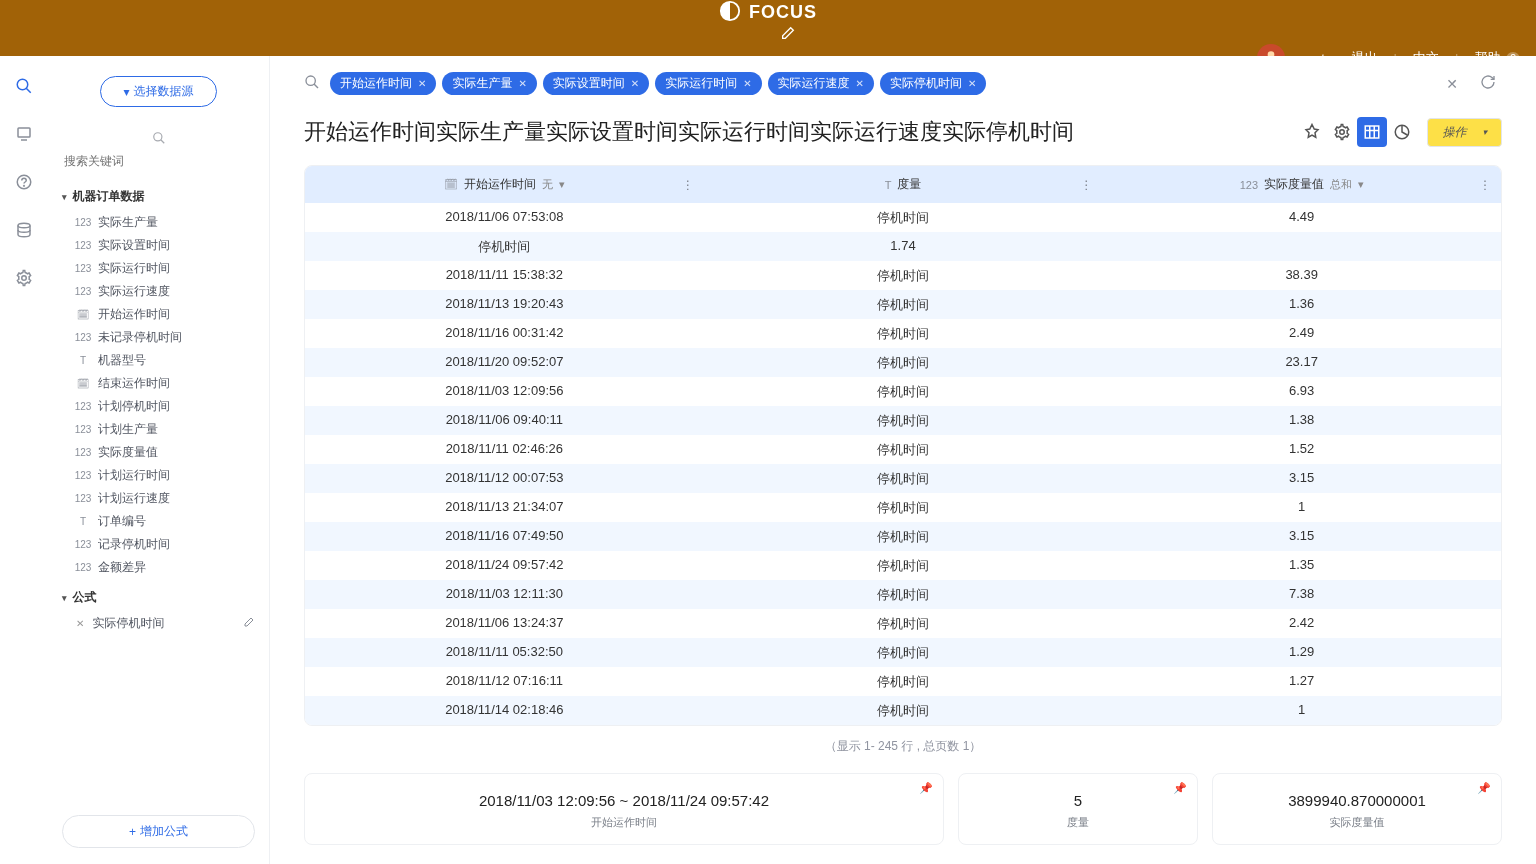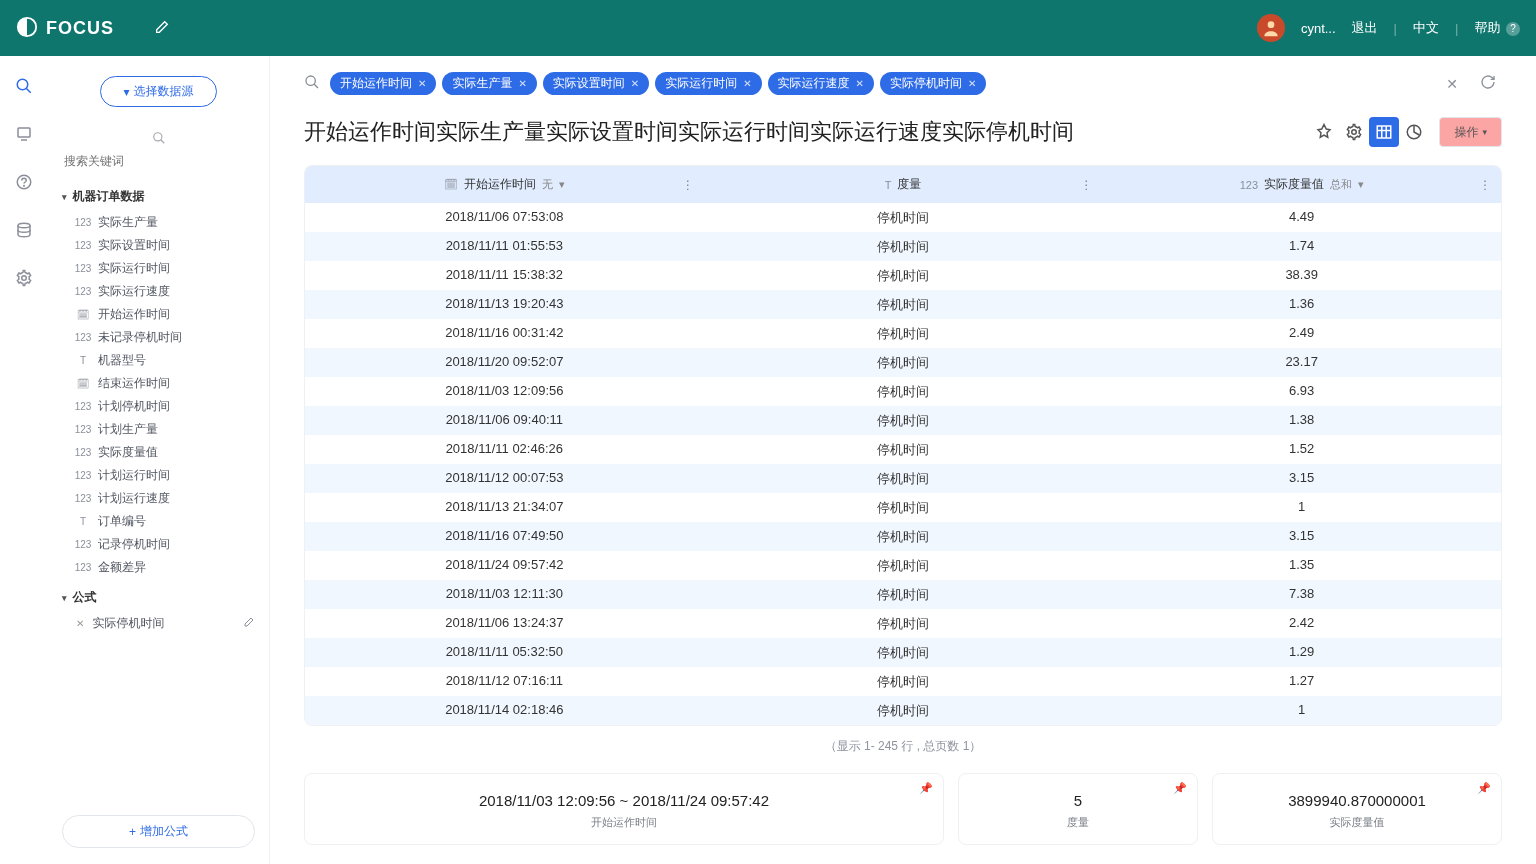--- a/index.html
+++ b/index.html
@@ -1,17 +1,17 @@
 <!DOCTYPE html>
 <html><head>
 <meta charset="utf-8">
 <style>
 * { margin: 0; padding: 0; box-sizing: border-box; }
 body { font-family: -apple-system, "Segoe UI", "PingFang SC", "Microsoft YaHei", sans-serif; font-size: 13px; color: #333; background: #fff; overflow: hidden; width: 1536px; height: 864px; }
-.header { height: 56px; background: #0f766e; display: flex; align-items: center; padding: 0 16px; color: #fff; }
+.header { height: 56px; background: #a16207; display: flex; align-items: center; padding: 0 16px; color: #fff; flex-direction: column; }
 .logo { display: flex; align-items: center; gap: 8px; }
 .logo-icon svg { width: 22px; height: 22px; }
 .logo-text { font-size: 18px; font-weight: 600; letter-spacing: 1px; }
 .header-edit { margin-left: 40px; }
 .header-right { margin-left: auto; display: flex; align-items: center; gap: 16px; font-size: 13px; }
 .avatar { width: 28px; height: 28px; border-radius: 50%; background: #c94a2b; display:flex; align-items:center; justify-content:center; overflow:hidden;}
 .hr-link { color: #fff; cursor: pointer; }
 .hr-sep { color: rgba(255,255,255,.4); }
 .help-q { display:inline-flex; width:14px; height:14px; border-radius:50%; background:rgba(255,255,255,.3); align-items:center; justify-content:center; font-size:10px; margin-left:2px;}
 
@@ -35,25 +35,25 @@
 
 .main { flex:1; background:#fff; padding: 16px 34px 0; overflow:hidden; display:flex; flex-direction:column; }
 .query { display:flex; align-items:center; gap:10px; margin-bottom: 22px; }
 .query-search-ico { color:#8a8f99; }
 .pills { display:flex; gap:6px; flex-wrap:wrap; flex:1; }
 .pill { background:#2e6be6; color:#fff; border-radius:999px; padding:3px 10px; font-size:12px; display:inline-flex; align-items:center; gap:6px; cursor:pointer;}
 .pill .x { font-size:10px; opacity:.8;}
 .query-clear { color:#8a8f99; font-size:14px; cursor:pointer; padding:0 6px;}
 .query-refresh { color:#8a8f99; font-size:14px; cursor:pointer; padding:0 6px;}
 
-.title-row { display:flex; margin-bottom: 18px;}
+.title-row { display:flex; align-items:center; margin-bottom: 18px;}
 .page-title { font-size: 22px; font-weight:500; color:#222; flex:1;}
 .tool-ico { width:30px; height:30px; display:inline-flex; align-items:center; justify-content:center; color:#555; cursor:pointer; border-radius:4px;}
 .tool-ico.active { background:#2e6be6; color:#fff; }
-.ops-btn { border:1px solid #e2e5ea; border-radius:4px; padding:5px 14px; font-size:12px; color:#555; background:#fca5a5; margin-left:10px; cursor:pointer; display:inline-flex; align-items:center; gap:4px;}
+.ops-btn { border:1px solid #e2e5ea; border-radius:4px; padding:5px 14px; font-size:12px; color:#555; background:#fde047; margin-left:10px; cursor:pointer; display:inline-flex; align-items:center; gap:16px;font-style:italic;}
 
 .table { border:1px solid #eef0f3; border-radius:8px; overflow:hidden;}
 .thead { display:grid; grid-template-columns: 1fr 1fr 1fr; background:#e1edff; }
 .th { padding:10px 12px; font-size:12px; color:#333; display:flex; align-items:center; justify-content:center; gap:6px; position:relative;}
 .th .more { position:absolute; right:10px; color:#7a7f88; cursor:pointer;}
 .th .hico { color:#8a8f99; font-size:11px;}
 .th .sub { color:#888; font-size:11px;}
 .tbody .tr { display:grid; grid-template-columns: 1fr 1fr 1fr; }
 .tbody .tr:nth-child(even){ background:#f1f7ff; }
 .td { padding:5.5px 12px; font-size:13px; color:#333; text-align:center;}
@@ -326,21 +326,20 @@
             <span class="more">⋮</span>
           </div>
       </div>
       <div class="tbody" id="tbody">
           <div class="tr">
             <div class="td">2018/11/06 07:53:08</div>
             <div class="td">停机时间</div>
             <div class="td">4.49</div>
           </div>
           <div class="tr">
-            <div class="td">2018/11/11 01:55:53</div>
             <div class="td">停机时间</div>
             <div class="td">1.74</div>
           </div>
           <div class="tr">
             <div class="td">2018/11/11 15:38:32</div>
             <div class="td">停机时间</div>
             <div class="td">38.39</div>
           </div>
           <div class="tr">
             <div class="td">2018/11/13 19:20:43</div>

